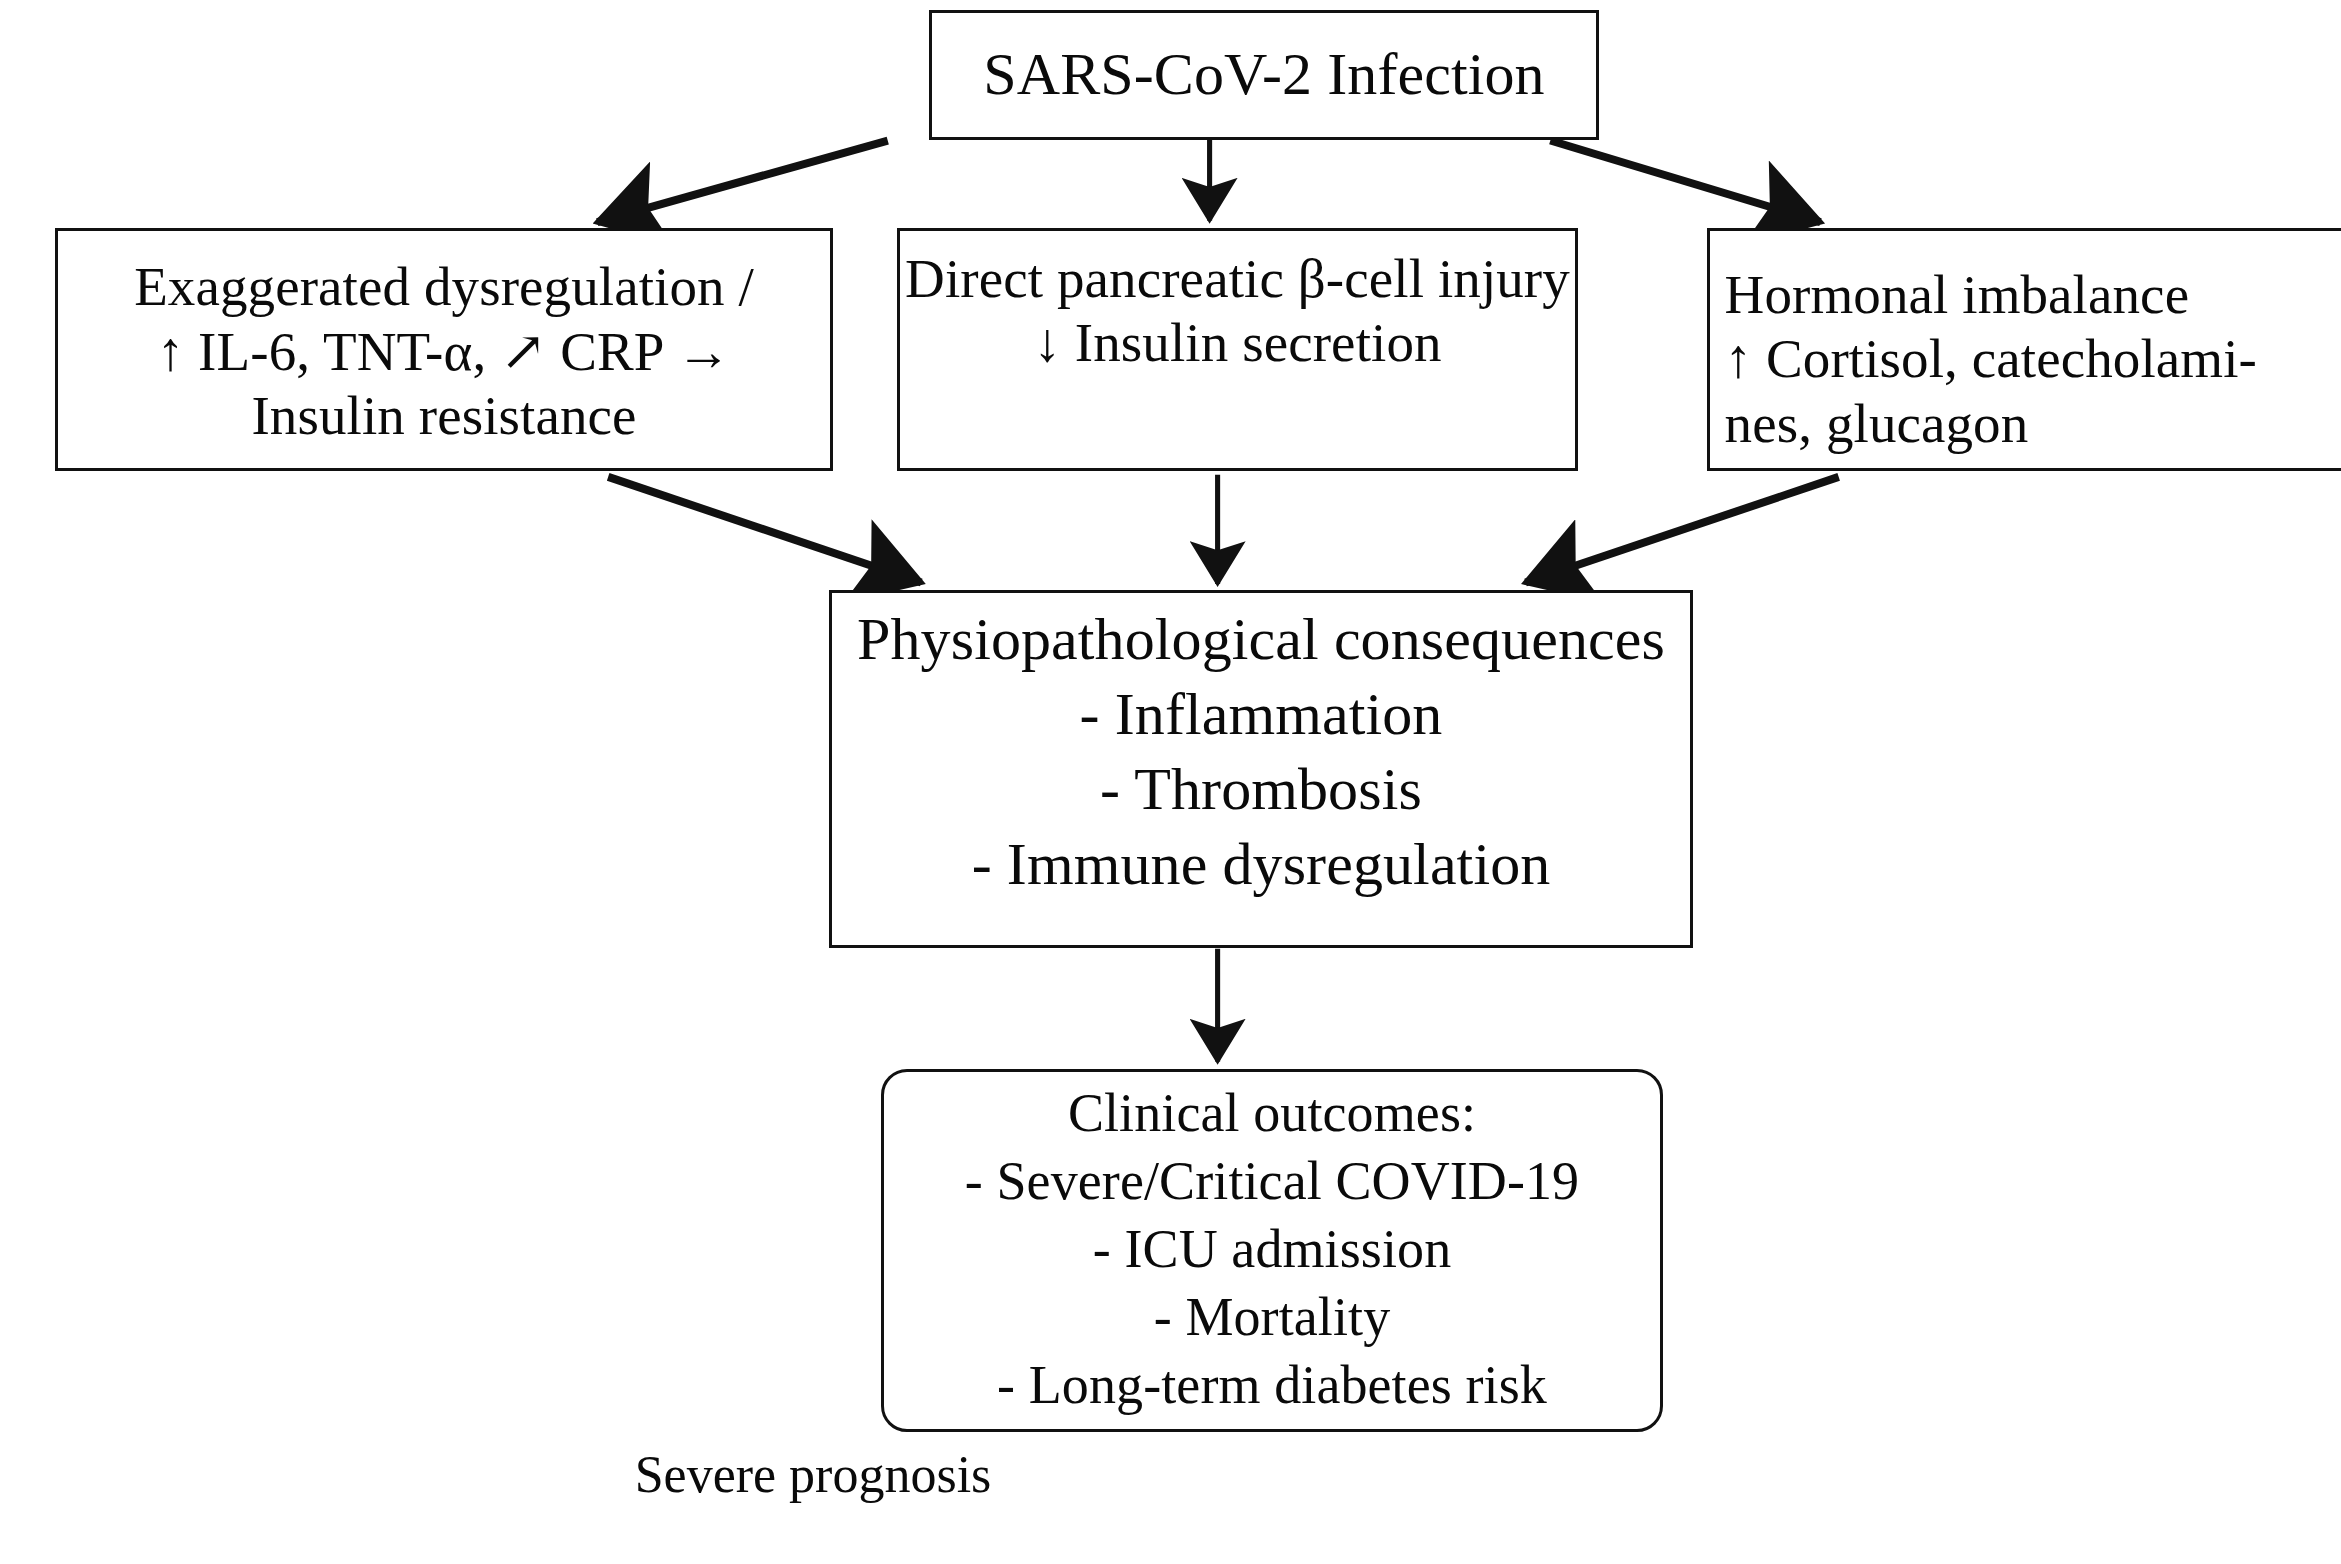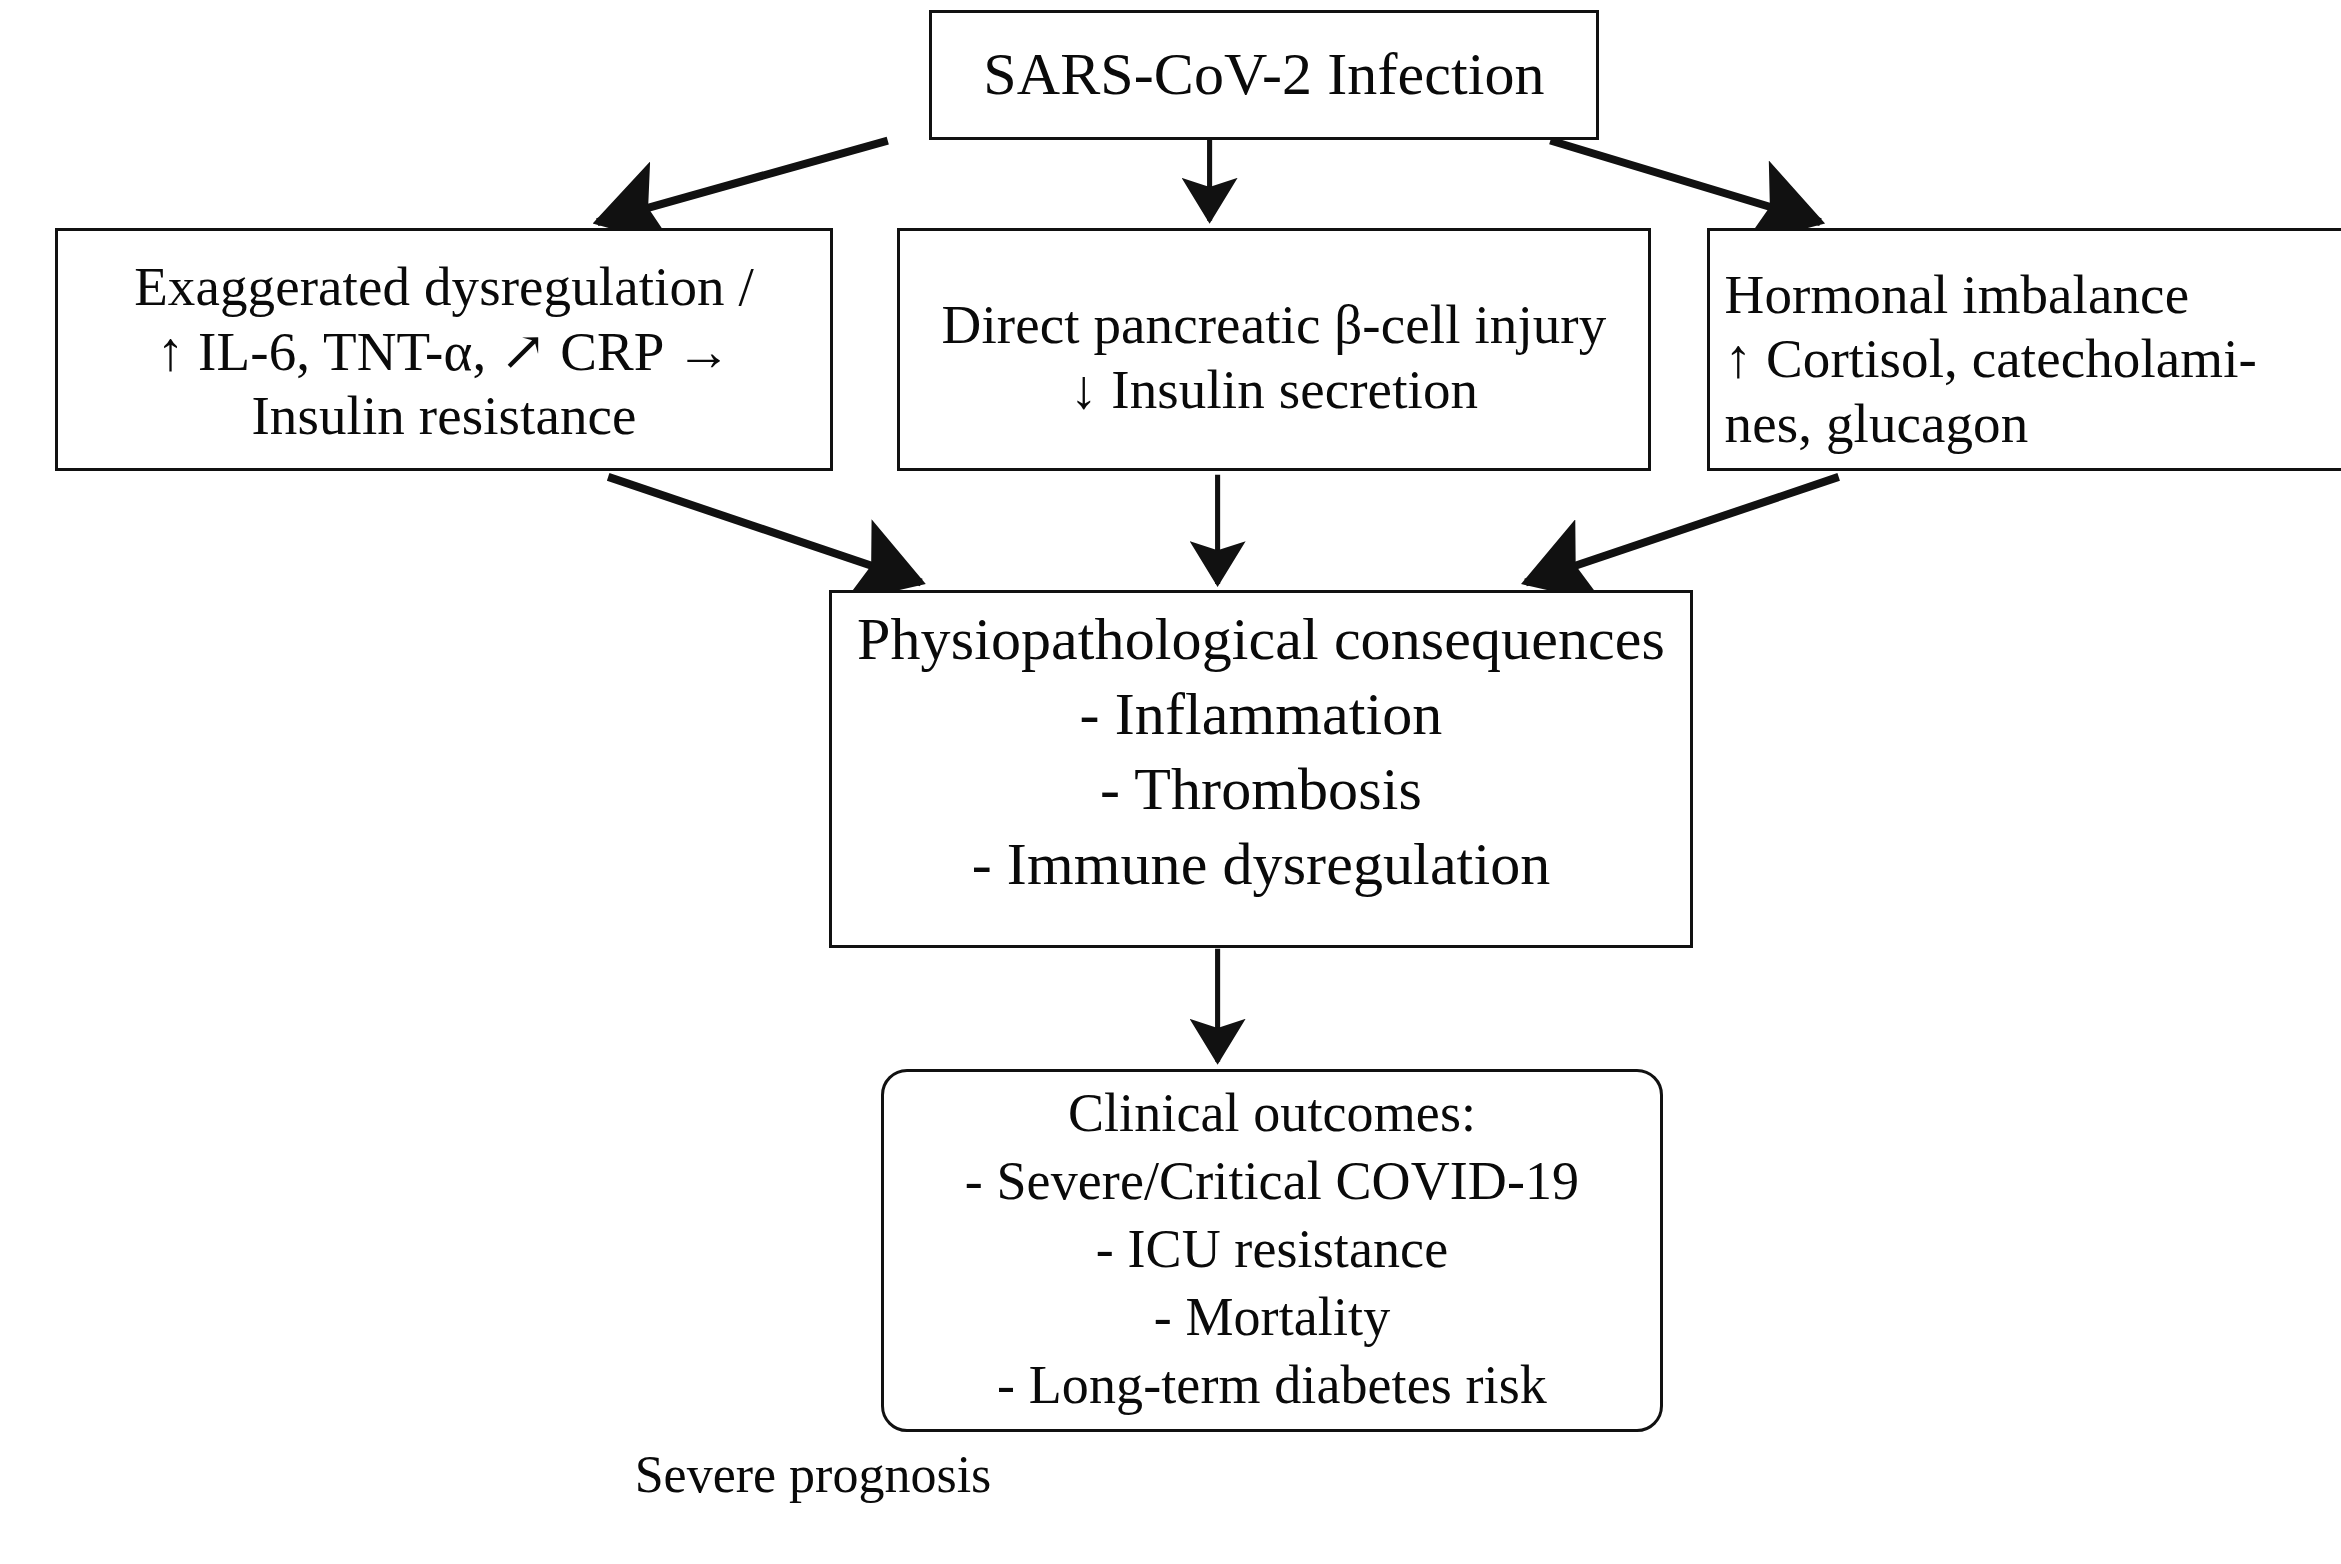--- a/index.html
+++ b/index.html
@@ -50,22 +50,22 @@
     left: 885px; top: 9.5px; width: 670px; height: 130px;
     justify-content: center;
   }
   #node-infection .line { font-size: 60px; }
 
   #node-inflammation {
     left: 11px; top: 228px; width: 778px; height: 243px;
     padding-top: 4.4px;
   }
   #node-beta-cell {
-    left: 853px; top: 228px; width: 754px; height: 243px;
-    justify-content: center; padding-top: 16px;
+    left: 853px; top: 228px; width: 681px; height: 243px;
+    justify-content: flex-start; padding-top: 16px;
   }
   #node-hormonal {
     left: 1663px; top: 228px; width: 667px; height: 243px;
     justify-content: flex-start; padding-top: 32px;
   }
   #node-hormonal .line { padding-left: 14.6px; }
 
   #node-consequences {
     left: 785px; top: 590px; width: 864px; height: 358px;
     justify-content: flex-start; padding-top: 8.7px;
@@ -152,21 +152,21 @@
   <div class="node center" id="node-consequences">
     <span class="line">Physiopathological consequences</span>
     <span class="line">- Inflammation</span>
     <span class="line">- Thrombosis</span>
     <span class="line">- Immune dysregulation</span>
   </div>
 
   <div class="node center" id="node-outcomes">
     <span class="line">Clinical outcomes:</span>
     <span class="line">- Severe/Critical COVID-19</span>
-    <span class="line">- ICU resistance</span>
+    <span class="line">- ICU admission</span>
     <span class="line">- Mortality</span>
     <span class="line">- Long-term diabetes risk</span>
   </div>
 
   <div id="caption-severe-prognosis">Severe prognosis</div>
 
 </div>
 
 
 </body></html>

